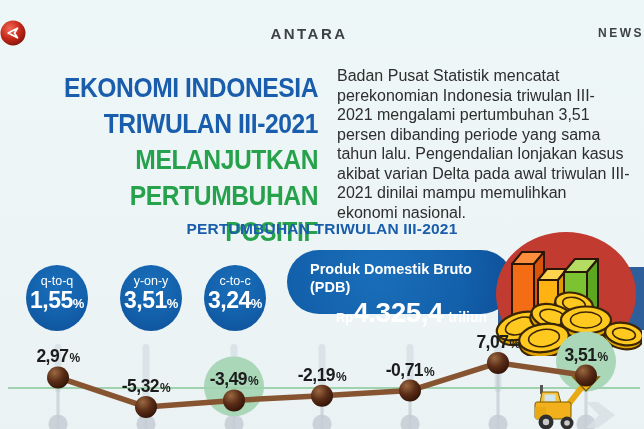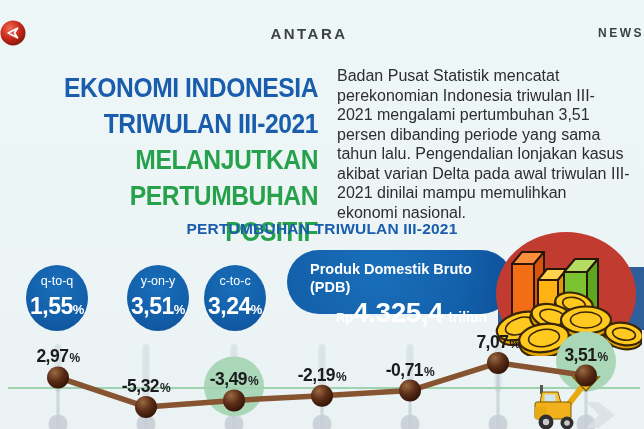--- a/index.html
+++ b/index.html
@@ -30,23 +30,23 @@
     position:absolute; top:220px; left:0; width:100%; text-align:center;
     font-size:15.5px; font-weight:bold; color:#1a5dac; letter-spacing:.2px;
   }
   
   .stat{
     position:absolute; top:265px; width:62px; height:66px; border-radius:50%;
     background:radial-gradient(circle at 50% 32%, #1a6fba 0%, #1360ab 55%, #0e4f97 100%);
     color:#fff; text-align:center; box-sizing:border-box; padding-top:9px;
   }
   .stat .lbl{font-size:12.5px; line-height:14px;}
-  .stat .val{font-size:23px; font-weight:bold; line-height:36px; letter-spacing:-.5px;}
+  .stat .val{font-size:23px; font-weight:bold; line-height:25px; letter-spacing:-.5px;}
   .stat .pct{font-size:13px; font-weight:bold;}
-  .stat1{left:26px;} .stat2{left:127px;} .stat3{left:204px;}
+  .stat1{left:26px;} .stat2{left:120px;} .stat3{left:204px;}
   
   .pdb{
     position:absolute; top:250px; left:287px; width:226px; height:64px;
     border-radius:32px; box-sizing:border-box; padding:10px 0 0 23px;
     background:radial-gradient(circle at 40% 30%, #1a6fba 0%, #1360ab 60%, #0e4f97 100%);
     color:#fff; z-index:3;
   }
   .pdb .pdb-label{font-size:14.5px; font-weight:bold; line-height:18px;}
   .pdb .amount{display:flex; align-items:baseline; margin-top:1px;justify-content:center;}
   .pdb .cur{font-size:13px; font-weight:bold;}

